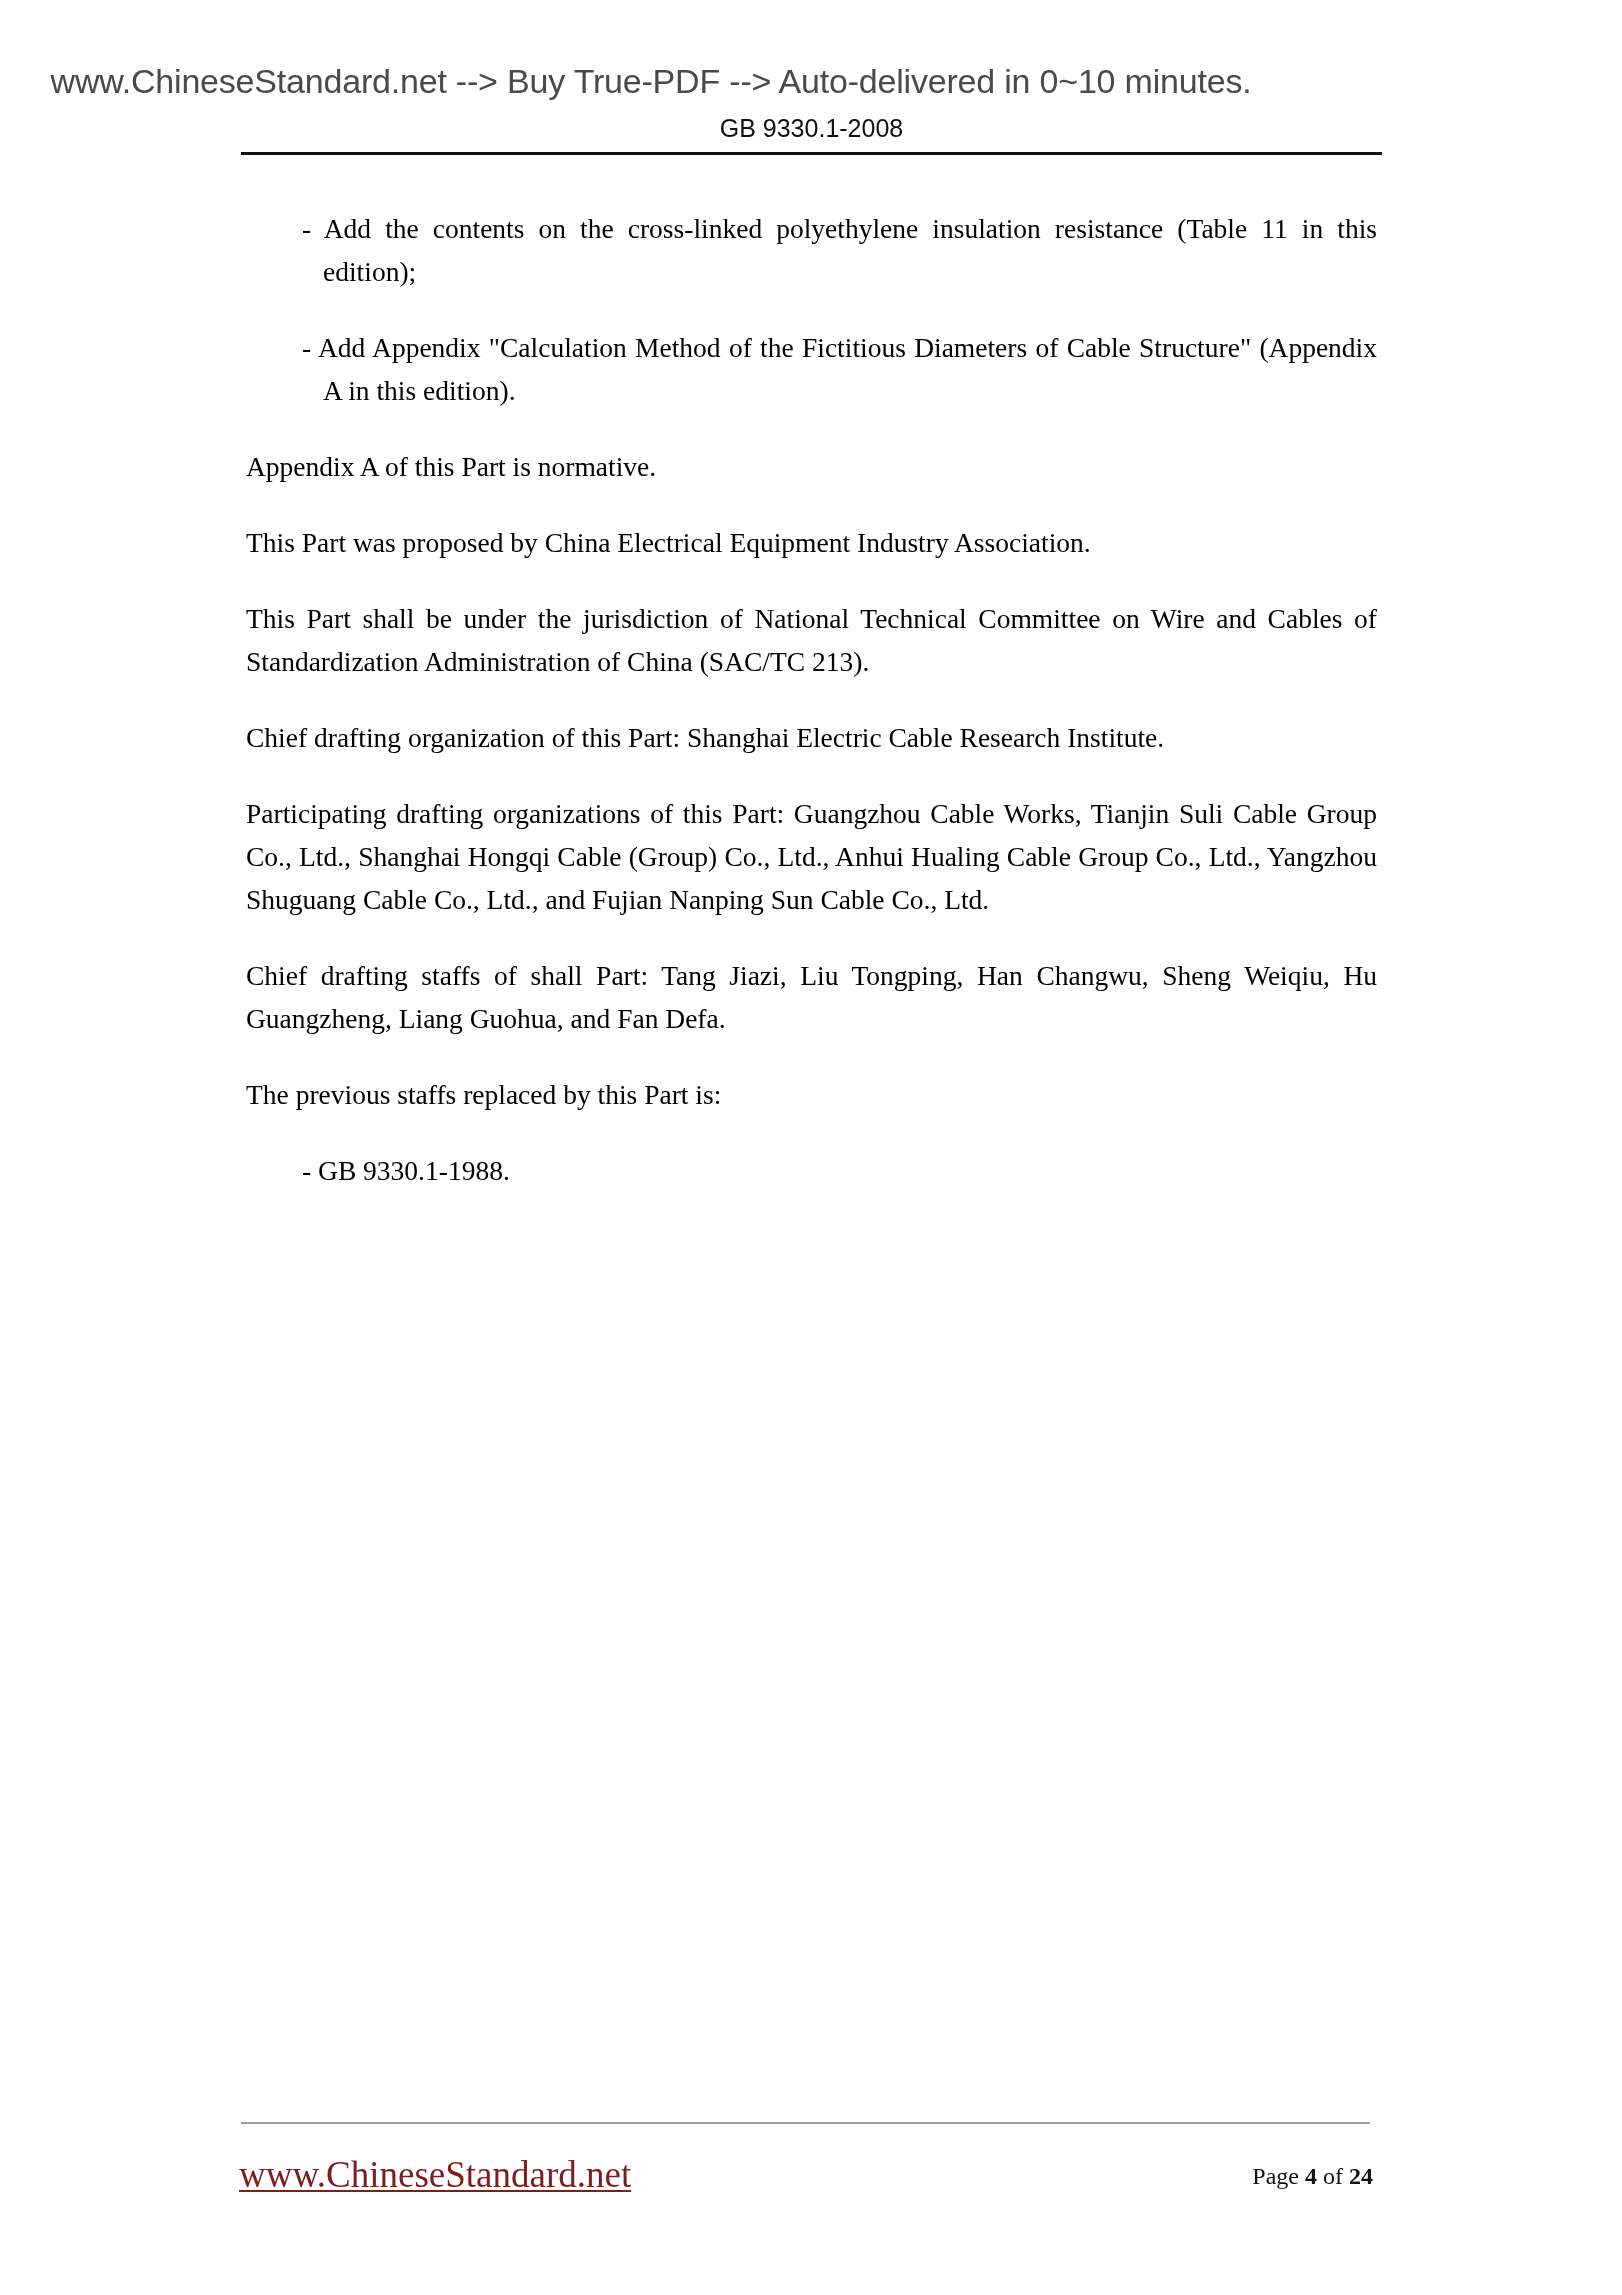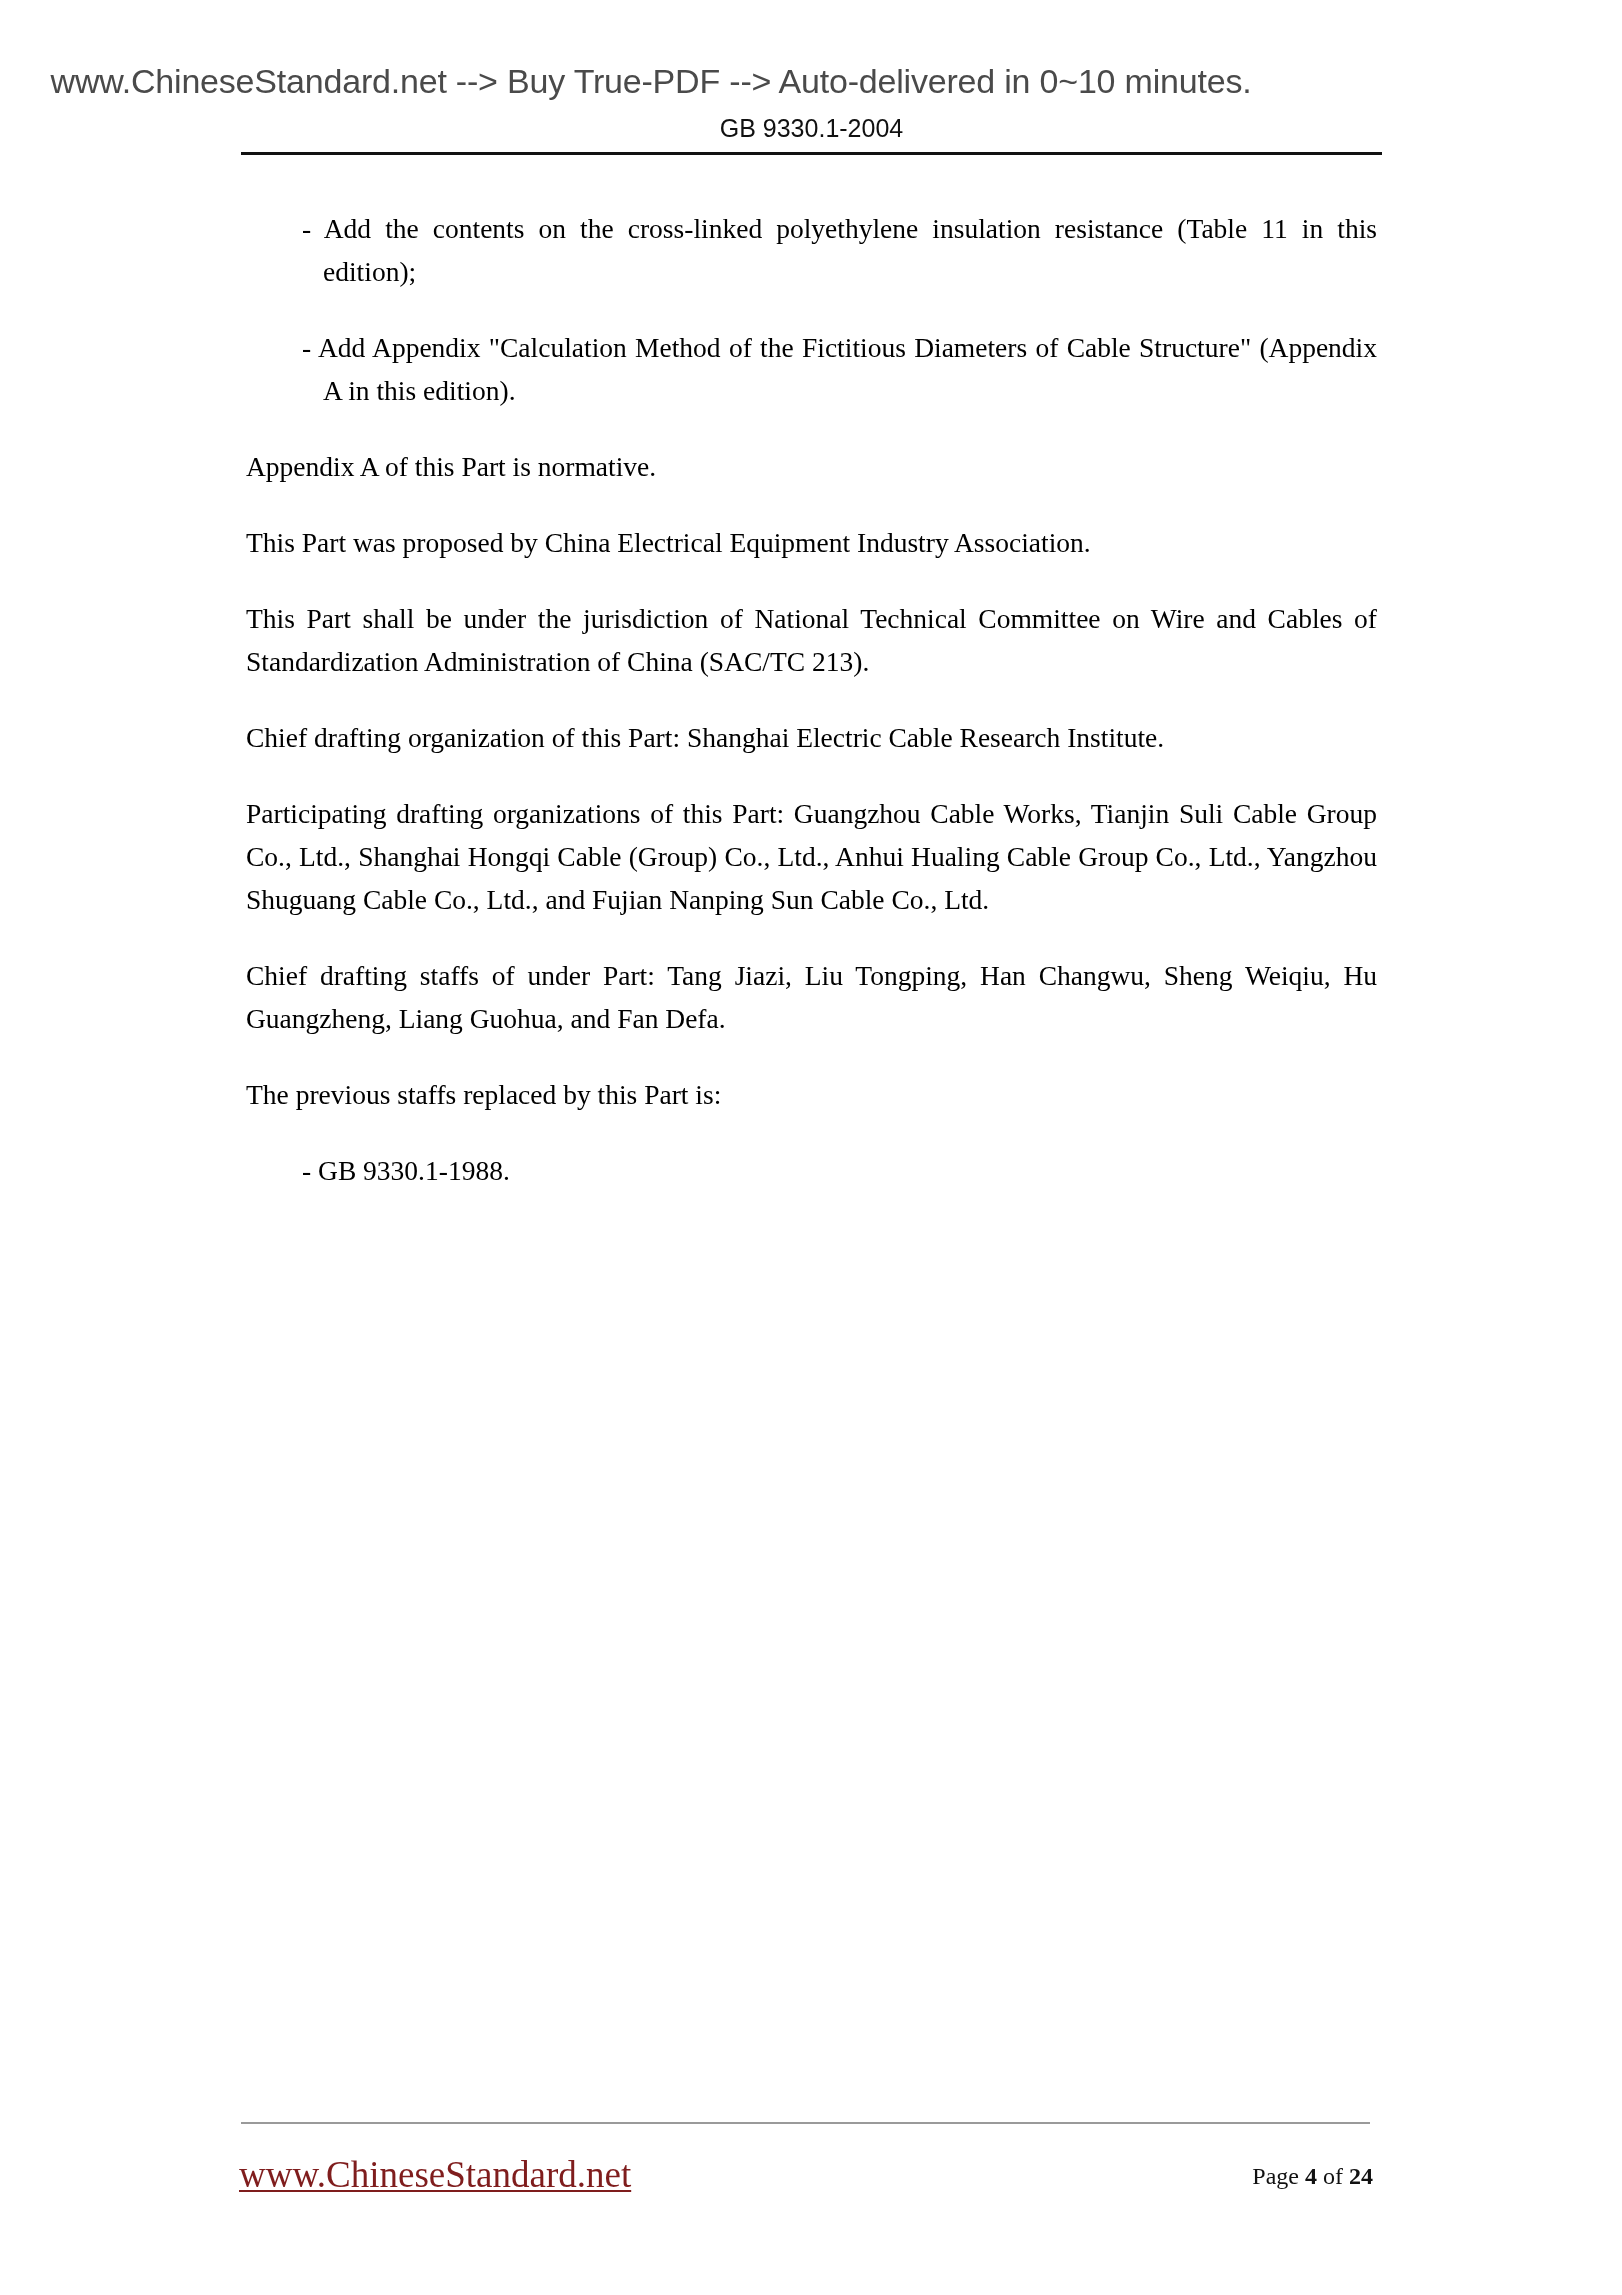--- a/index.html
+++ b/index.html
@@ -101,32 +101,32 @@
       white-space: nowrap;
     }
     .footer-page b {
       font-weight: bold;
     }
   </style>
 </head>
 <body>
 
 <div class="banner">www.ChineseStandard.net --&gt; Buy True-PDF --&gt; Auto-delivered in 0~10 minutes.</div>
-<div class="doc-code">GB 9330.1-2004</div>
+<div class="doc-code">GB 9330.1-2008</div>
 <div class="header-rule"></div>
 
 <div class="body-text">
   <p class="bullet">- Add the contents on the cross-linked polyethylene insulation resistance (Table 11 in this edition);</p>
   <p class="bullet">- Add Appendix "Calculation Method of the Fictitious Diameters of Cable Structure" (Appendix A in this edition).</p>
   <p class="para">Appendix A of this Part is normative.</p>
   <p class="para">This Part was proposed by China Electrical Equipment Industry Association.</p>
   <p class="para">This Part shall be under the jurisdiction of National Technical Committee on Wire and Cables of Standardization Administration of China (SAC/TC 213).</p>
   <p class="para">Chief drafting organization of this Part: Shanghai Electric Cable Research Institute.</p>
   <p class="para">Participating drafting organizations of this Part: Guangzhou Cable Works, Tianjin Suli Cable Group Co., Ltd., Shanghai Hongqi Cable (Group) Co., Ltd., Anhui Hualing Cable Group Co., Ltd., Yangzhou Shuguang Cable Co., Ltd., and Fujian Nanping Sun Cable Co., Ltd.</p>
-  <p class="para">Chief drafting staffs of under Part: Tang Jiazi, Liu Tongping, Han Changwu, Sheng Weiqiu, Hu Guangzheng, Liang Guohua, and Fan Defa.</p>
+  <p class="para">Chief drafting staffs of shall Part: Tang Jiazi, Liu Tongping, Han Changwu, Sheng Weiqiu, Hu Guangzheng, Liang Guohua, and Fan Defa.</p>
   <p class="para">The previous staffs replaced by this Part is:</p>
   <p class="bullet simple">- GB 9330.1-1988.</p>
 </div>
 
 <div class="footer-rule"></div>
 <a class="footer-link">www.ChineseStandard.net</a>
 <div class="footer-page">
   <span>Page</span>
   <b>4</b>
   <span>of</span>

